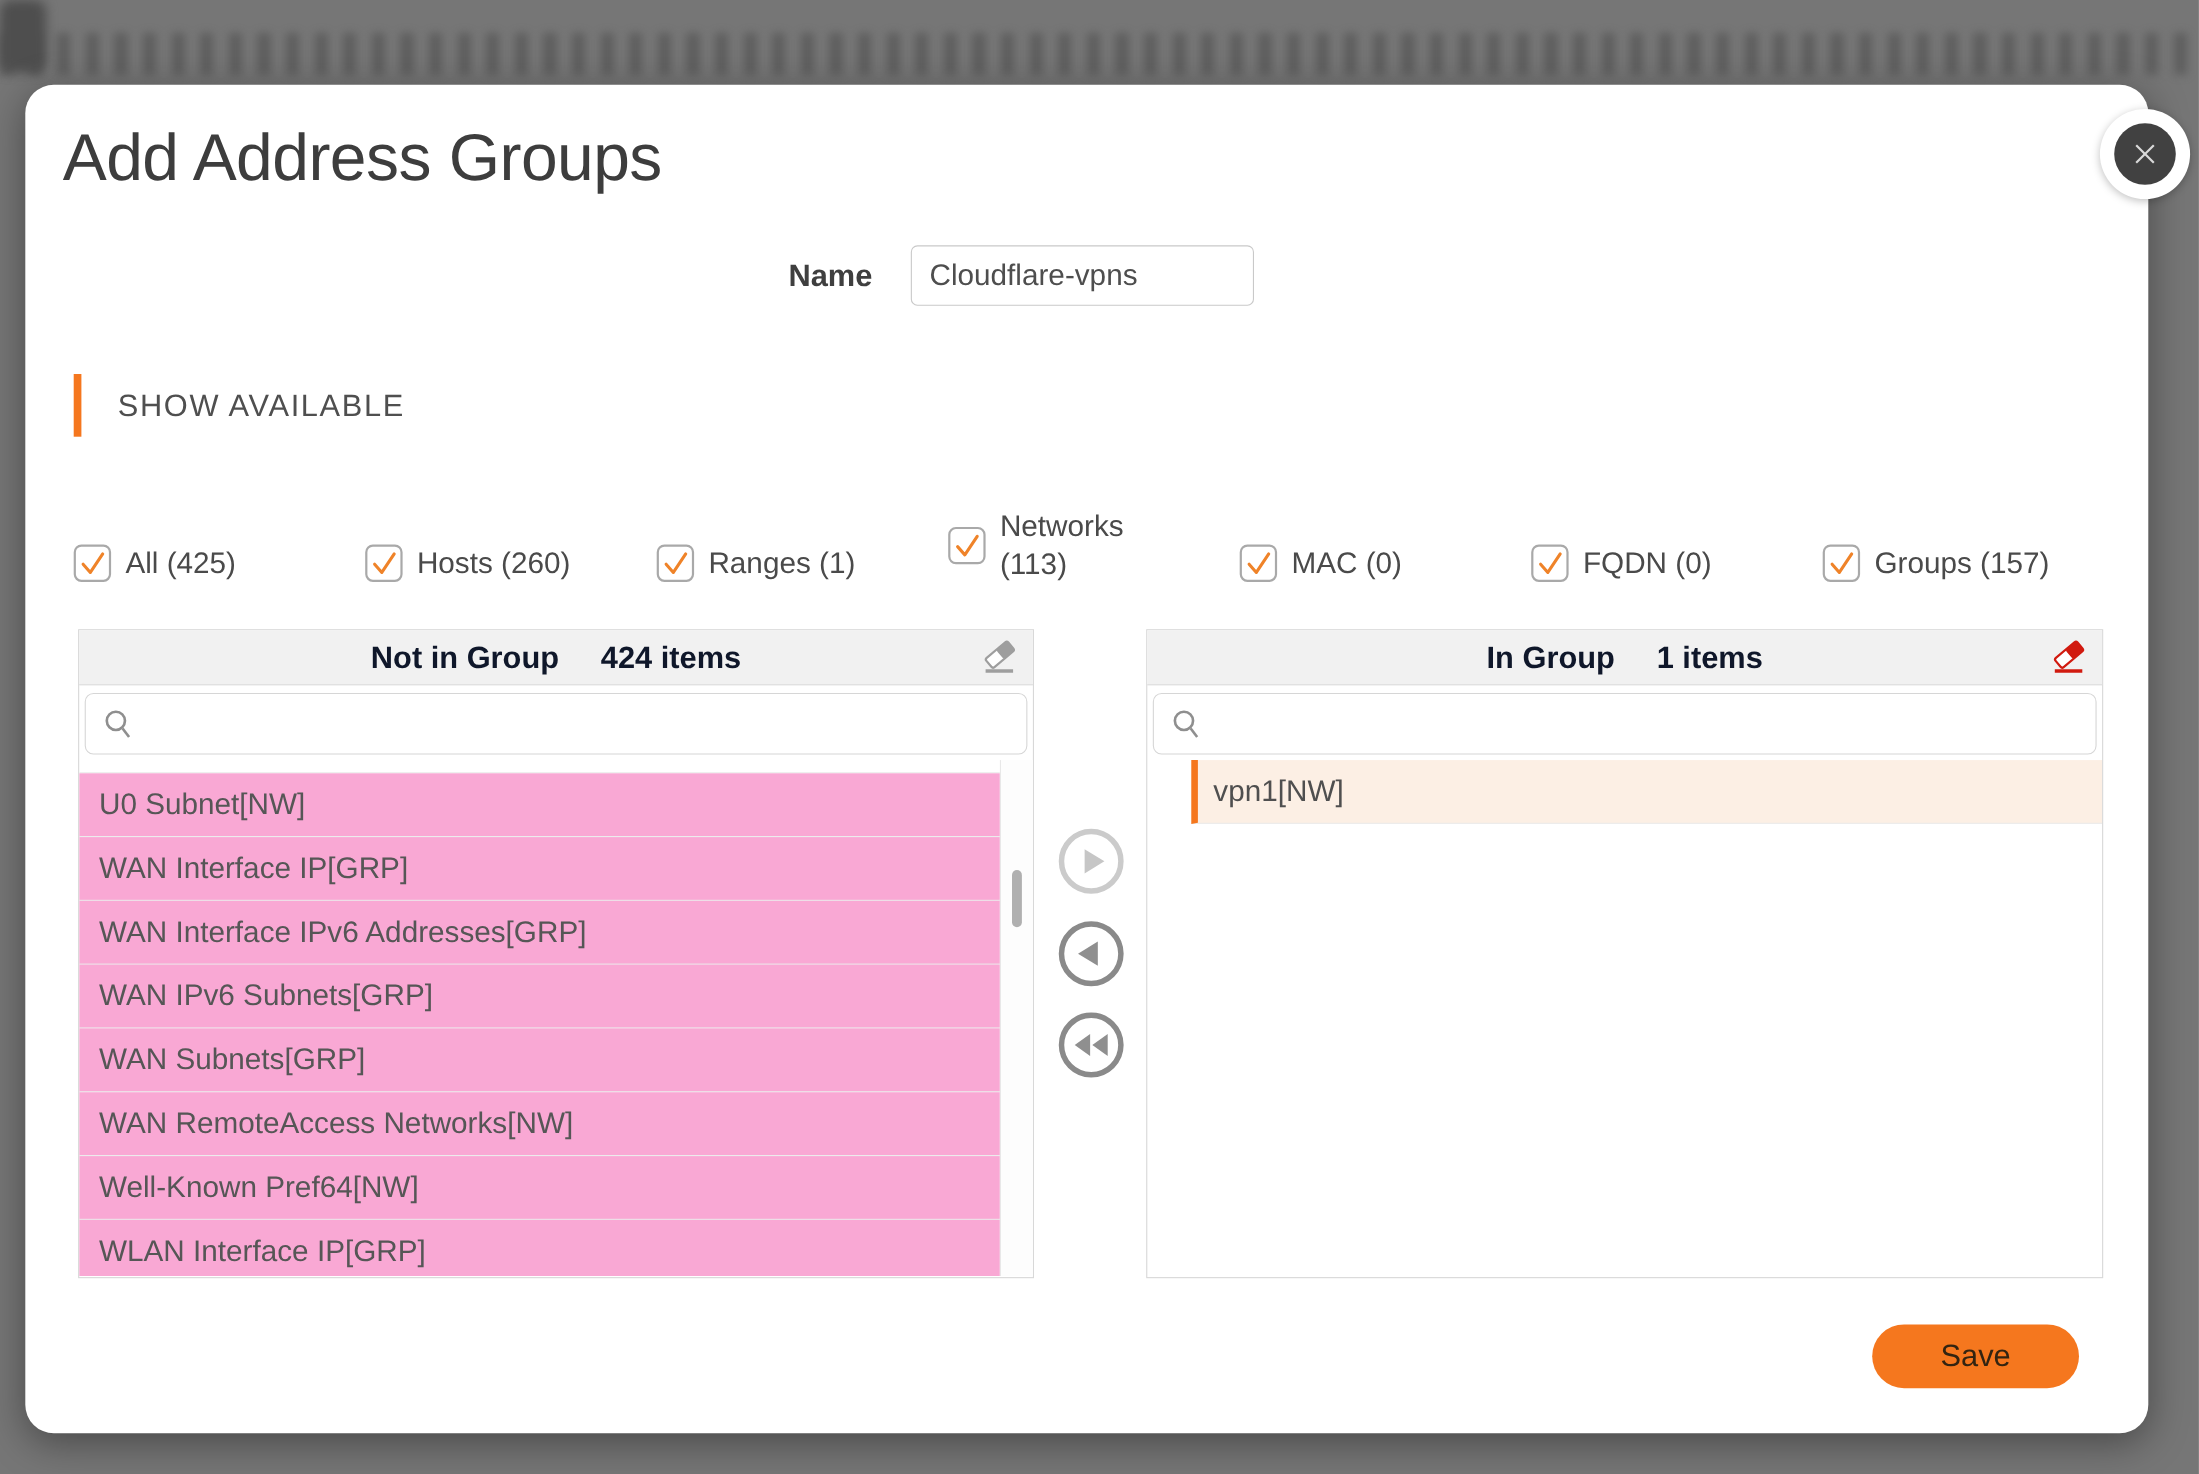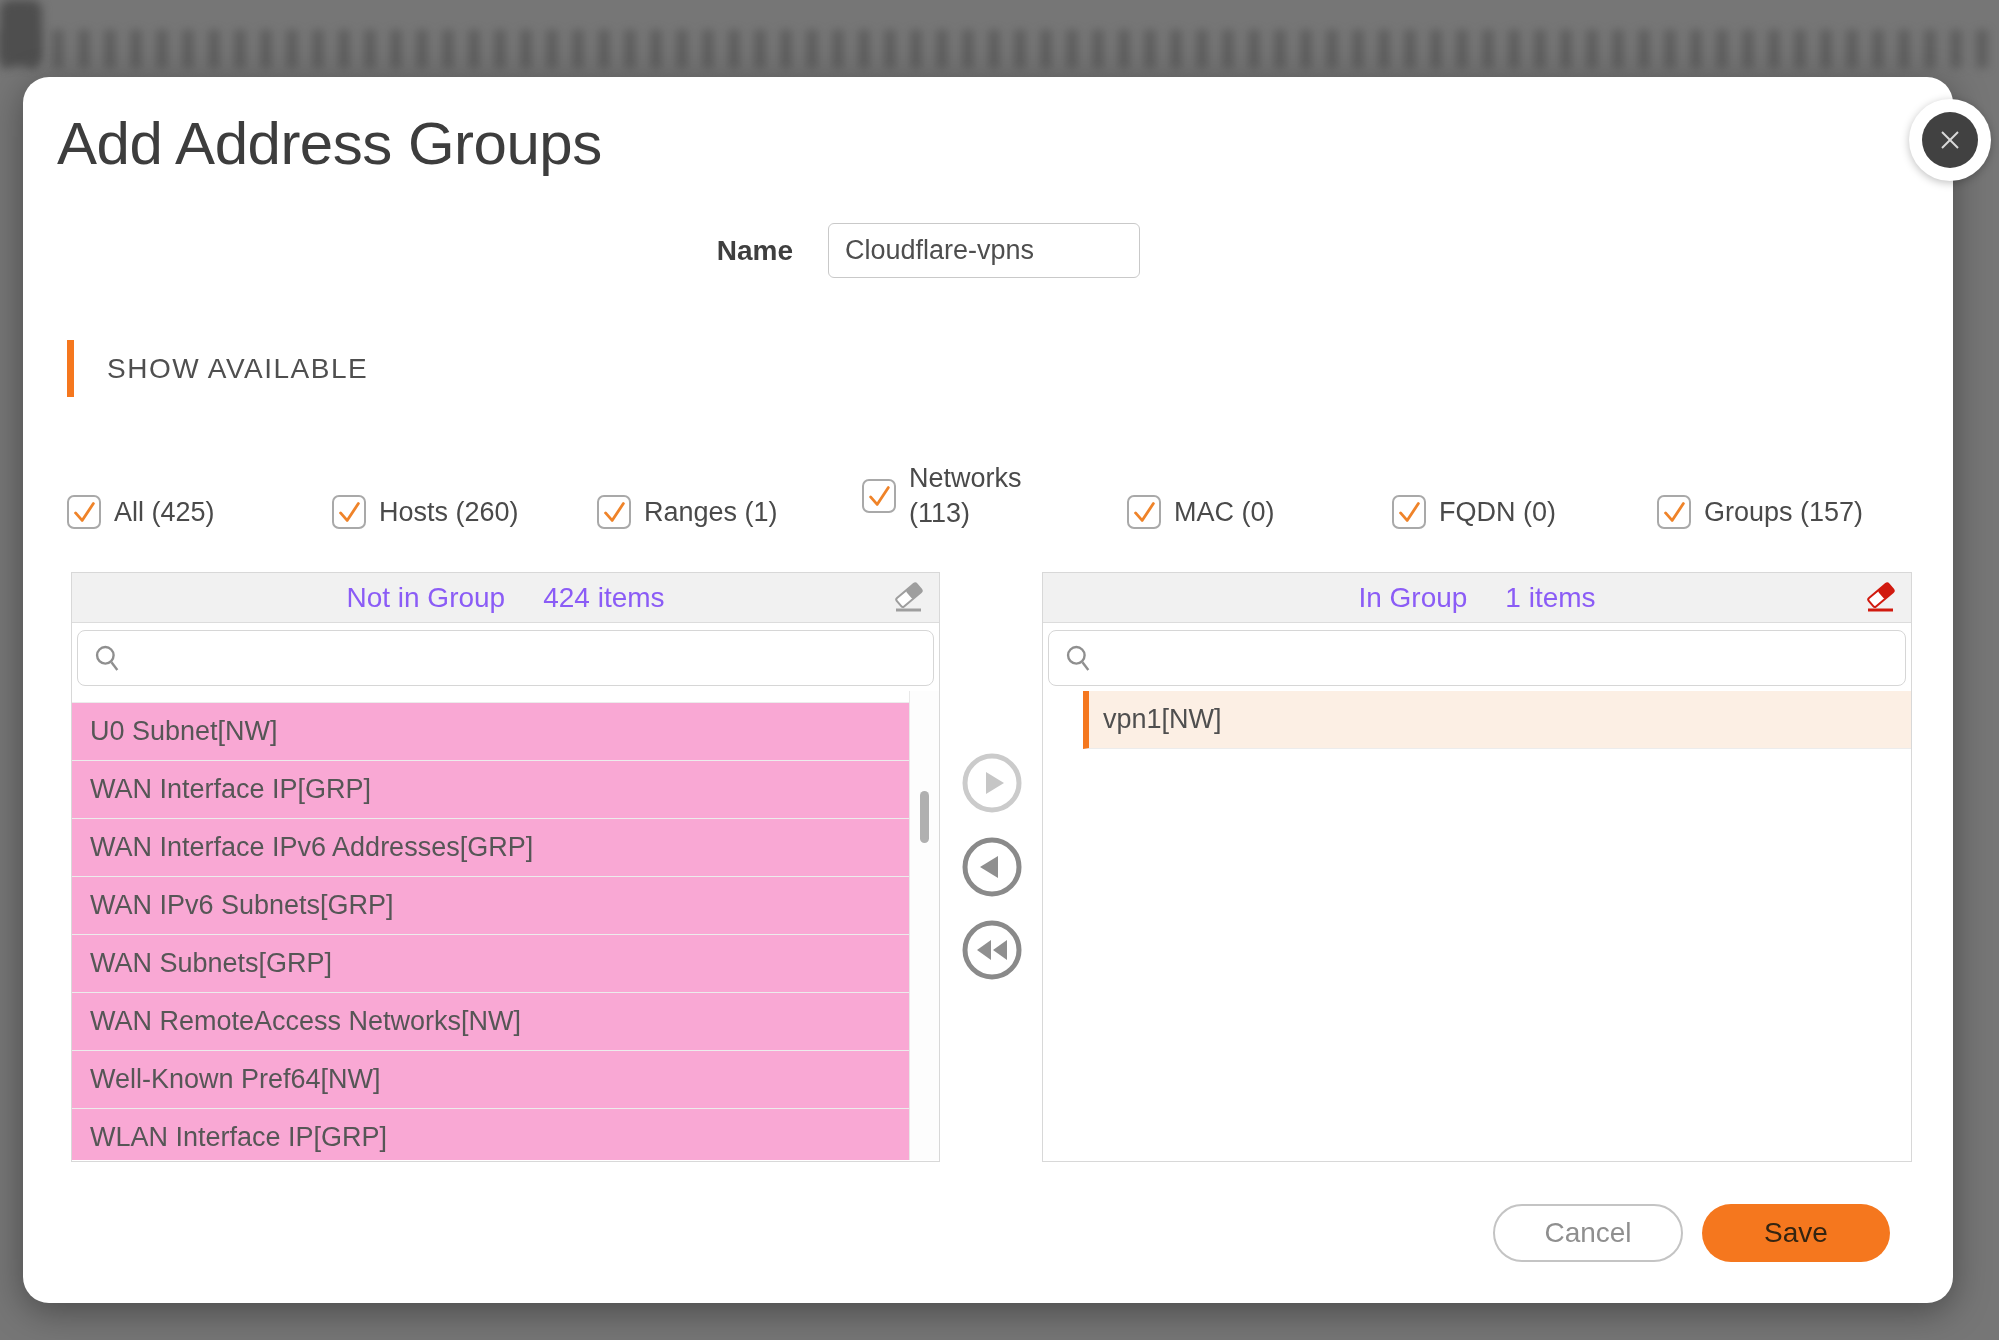--- a/index.html
+++ b/index.html
@@ -85,21 +85,21 @@
     position:absolute;top:495px;height:590px;background:#fff;
     border:1px solid #d8d8d8;
   }
   .panel.left{left:48px;width:869px;}
   .panel.right{left:1019px;width:870px;}
   .panel-header{
     position:absolute;left:0;right:0;top:0;height:50px;background:#f1f1f1;
     border-bottom:1px solid #dcdcdc;
     display:flex;align-items:center;justify-content:center;gap:38px;
   }
-  .panel-title,.panel-count{font-size:28px;font-weight:400;color:#8b5cf6;}
+  .panel-title,.panel-count{font-size:28px;font-weight:700;color:#0f172a;}
   .eraser-btn{
     position:absolute;right:14px;top:8px;width:34px;height:34px;border:none;
     background:transparent;cursor:pointer;padding:0;
   }
   .eraser-btn.gray{color:#9e9e9e;}
   .eraser-btn.red{color:var(--eraser-red);}
 
   .searchbox{
     position:absolute;left:5px;right:5px;top:57px;height:56px;
     border:1px solid #d6d6d6;border-radius:8px;background:#fff;
@@ -354,16 +354,15 @@
       <input class="search-input" type="text" style="">
     </div>
     <div class="listwrap">
 
         <div class="row">
           <span>vpn1[NW]</span>
         </div>
       </div>
   </div>
 
-  <button class="footer-btn cancel-btn">Cancel</button>
   <button class="footer-btn save-btn">Save</button>
 
 </div>
 
 </body></html>

